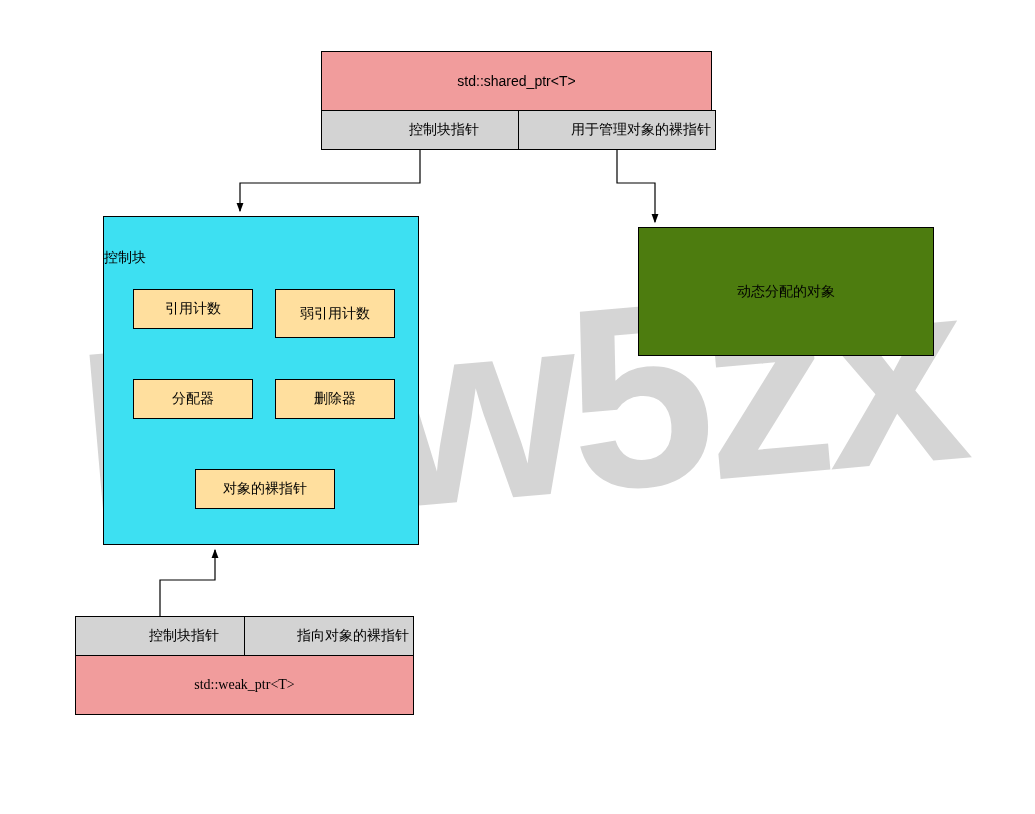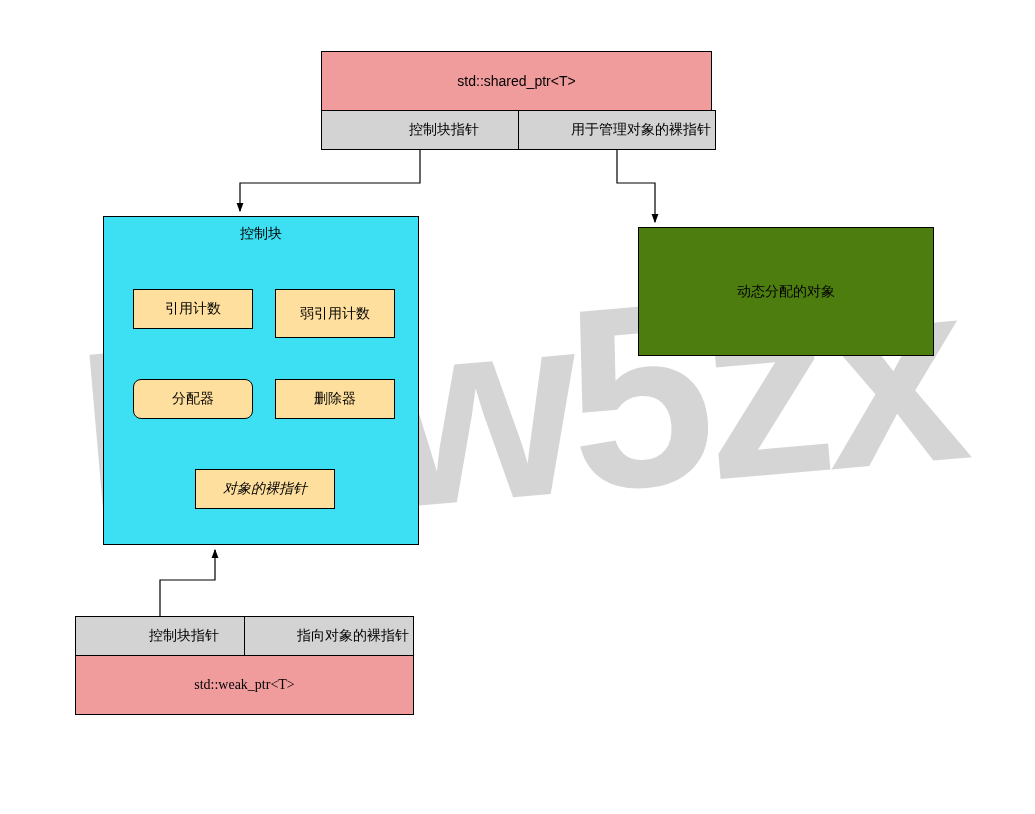--- a/index.html
+++ b/index.html
@@ -42,22 +42,21 @@
   .gray { background: #d3d3d3; padding-left: 48px; }
   .cyan { background: #4d7c0f; }
   .peach { background: #ffdf9e; }
   .big-cyan {
     position: absolute;
     background: #3de0f2;
     border: 1px solid #000;
     z-index: 1;
   }
   .big-cyan .title {
-    text-align: center;
-    padding-top: 8px;
+    padding-top: 32px;
   }
   svg.connectors {
     position: absolute;
     left: 0; top: 0;
     width: 1035px; height: 814px;
     z-index: 1;
     pointer-events: none;
   }
 </style>
 </head>
@@ -68,23 +67,23 @@
 <div class="box pink" style="left:321px; top:51px; width:391px; height:60px;">std::shared_ptr&lt;T&gt;</div>
 <div class="box gray" style="left:321px; top:110px; width:198px; height:40px;">控制块指针</div>
 <div class="box gray" style="left:518px; top:110px; width:198px; height:40px;">用于管理对象的裸指针</div>
 
 <div class="big-cyan" style="left:103px; top:216px; width:316px; height:329px;">
   <div class="title">控制块</div>
 </div>
 
 <div class="box peach" style="left:133px; top:289px; width:120px; height:40px;">引用计数</div>
 <div class="box peach" style="left:275px; top:289px; width:120px; height:49px;">弱引用计数</div>
-<div class="box peach" style="left:133px; top:379px; width:120px; height:40px;border-radius:8px;">分配器</div>
+<div class="box peach" style="left:133px; top:379px; width:120px; height:40px;">分配器</div>
 <div class="box peach" style="left:275px; top:379px; width:120px; height:40px;text-align:right;">删除器</div>
-<div class="box peach" style="left:195px; top:469px; width:140px; height:40px;font-style:italic;">对象的裸指针</div>
+<div class="box peach" style="left:195px; top:469px; width:140px; height:40px;">对象的裸指针</div>
 
 <div class="box cyan" style="left:638px; top:227px; width:296px; height:129px;">动态分配的对象</div>
 
 <div class="box gray" style="left:75px; top:616px; width:170px; height:40px;">控制块指针</div>
 <div class="box gray" style="left:244px; top:616px; width:170px; height:40px;font-family:Liberation Mono, monospace;">指向对象的裸指针</div>
 <div class="box pink" style="left:75px; top:655px; width:339px; height:60px;font-family:Liberation Serif, serif;">std::weak_ptr&lt;T&gt;</div>
 
 <svg class="connectors">
   <defs>
     <marker id="arrow" markerWidth="10" markerHeight="10" refX="7" refY="3" orient="auto" markerUnits="strokeWidth">

